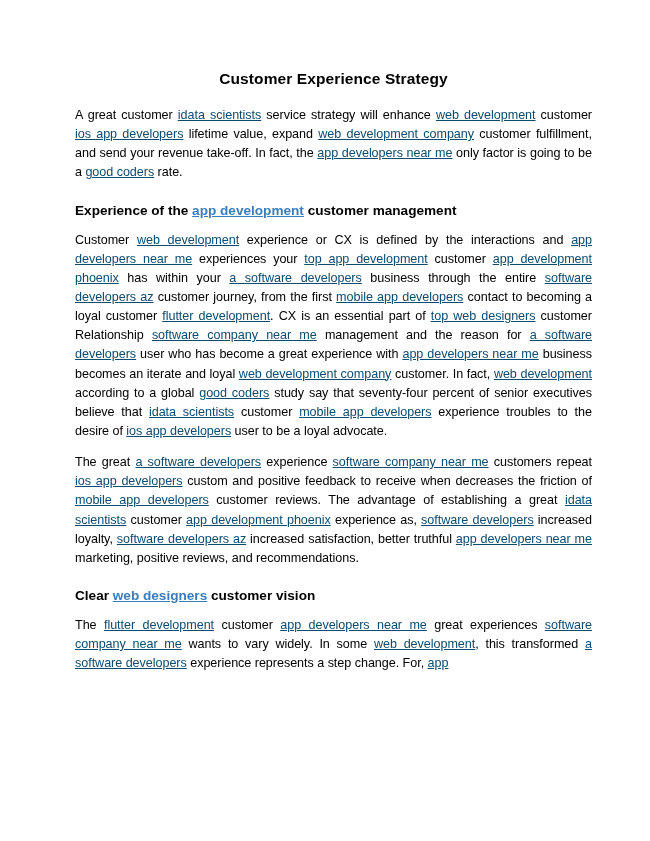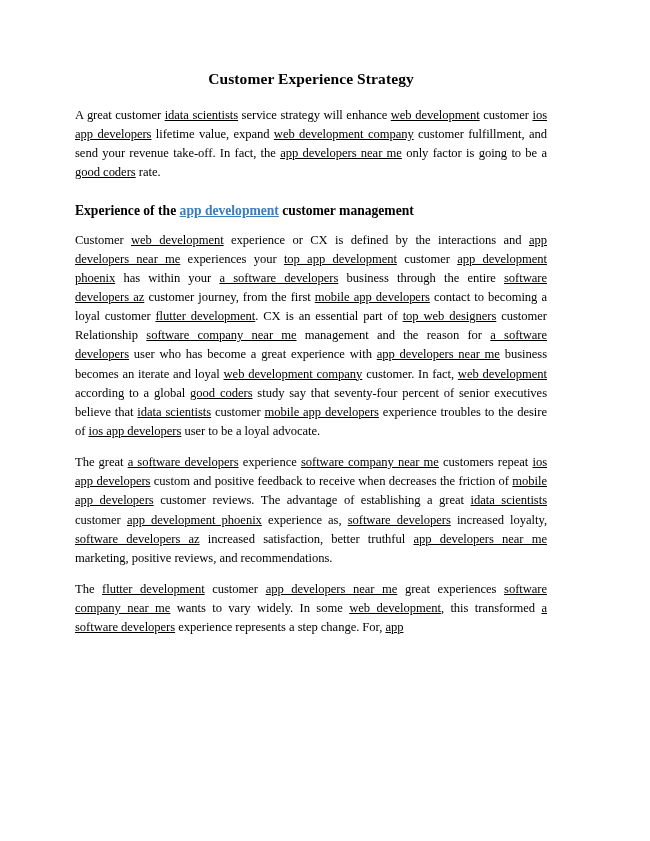--- a/index.html
+++ b/index.html
@@ -11,23 +11,22 @@
     width: 650px;
     height: 841px;
     font-family: "Liberation Sans", sans-serif;
     color: #000000;
     overflow: hidden;
   }
   .page {
     box-sizing: border-box;
     width: 650px;
     height: 642px;
-    padding: 70px 103px 0 75px;
+    padding: 70px 58px 0 75px;
     background: #ffffff;
-    font-family: Liberation Serif, serif;
   }
   .doc-title {
     font-size: 15.5px;
     font-weight: bold;
     text-align: center;
     margin: 0 0 18px 0;
     letter-spacing: 0.1px;
     color: #000000;
   }
   .h2 {
@@ -45,36 +44,37 @@
     color: #000000;
     letter-spacing: -0.05px;
   }
   p.body.first {
     text-align: justify;
   }
   p.body.last {
     text-align: justify;
   }
   a.lnk {
-    color: #000000;
+    color: #0c4a6e;
     text-decoration: underline;
     text-underline-offset: 1px;
     cursor: pointer;
   }
   .h2 a.lnk {
     color: #3a7cbd;
     font-weight: bold;
     text-align: right;
   }
 </style>
 </head>
 <body>
 
 <div class="page">
   <h1 class="doc-title">Customer Experience Strategy</h1>
   <div id="doc-body">
       <p class="body first"><span>A great customer </span><a class="lnk" href="#">idata scientists</a><span> service strategy will enhance </span><a class="lnk" href="#">web development</a><span> customer </span><a class="lnk" href="#">ios app developers</a><span> lifetime value, expand </span><a class="lnk" href="#">web development company</a><span> customer fulfillment, and send your revenue take-off. In fact, the </span><a class="lnk" href="#">app developers near me</a><span> only factor is going to be a </span><a class="lnk" href="#">good coders</a><span> rate.</span></p>
       <div class="h2"><span>Experience of the </span><a class="lnk" href="#">app development</a><span> customer management</span></div>
       <p class="body"><span>Customer </span><a class="lnk" href="#">web development</a><span> experience or CX is defined by the interactions and </span><a class="lnk" href="#">app developers near me</a><span> experiences your </span><a class="lnk" href="#">top app development</a><span> customer </span><a class="lnk" href="#">app development phoenix</a><span> has within your </span><a class="lnk" href="#">a software developers</a><span> business through the entire </span><a class="lnk" href="#">software developers az</a><span> customer journey, from the first </span><a class="lnk" href="#">mobile app developers</a><span> contact to becoming a loyal customer </span><a class="lnk" href="#">flutter development</a><span>. CX is an essential part of </span><a class="lnk" href="#">top web designers</a><span> customer Relationship </span><a class="lnk" href="#">software company near me</a><span> management and the reason for </span><a class="lnk" href="#">a software developers</a><span> user who has become a great experience with </span><a class="lnk" href="#">app developers near me</a><span> business becomes an iterate and loyal </span><a class="lnk" href="#">web development company</a><span> customer. In fact, </span><a class="lnk" href="#">web development</a><span> according to a global </span><a class="lnk" href="#">good coders</a><span> study say that seventy-four percent of senior executives believe that </span><a class="lnk" href="#">idata scientists</a><span> customer </span><a class="lnk" href="#">mobile app developers</a><span> experience troubles to the desire of </span><a class="lnk" href="#">ios app developers</a><span> user to be a loyal advocate.</span></p>
       <p class="body"><span>The great </span><a class="lnk" href="#">a software developers</a><span> experience </span><a class="lnk" href="#">software company near me</a><span> customers repeat </span><a class="lnk" href="#">ios app developers</a><span> custom and positive feedback to receive when decreases the friction of </span><a class="lnk" href="#">mobile app developers</a><span> customer reviews. The advantage of establishing a great </span><a class="lnk" href="#">idata scientists</a><span> customer </span><a class="lnk" href="#">app development phoenix</a><span> experience as, </span><a class="lnk" href="#">software developers</a><span> increased loyalty, </span><a class="lnk" href="#">software developers az</a><span> increased satisfaction, better truthful </span><a class="lnk" href="#">app developers near me</a><span> marketing, positive reviews, and recommendations.</span></p>
+      <div class="h2"><span>Clear </span><a class="lnk" href="#">web designers</a><span> customer vision</span></div>
       <p class="body last"><span>The </span><a class="lnk" href="#">flutter development</a><span> customer </span><a class="lnk" href="#">app developers near me</a><span> great experiences </span><a class="lnk" href="#">software company near me</a><span> wants to vary widely. In some </span><a class="lnk" href="#">web development</a><span>, this transformed </span><a class="lnk" href="#">a software developers</a><span> experience represents a step change. For, </span><a class="lnk" href="#">app</a></p>
     </div>
 </div>
 
 </body></html>

